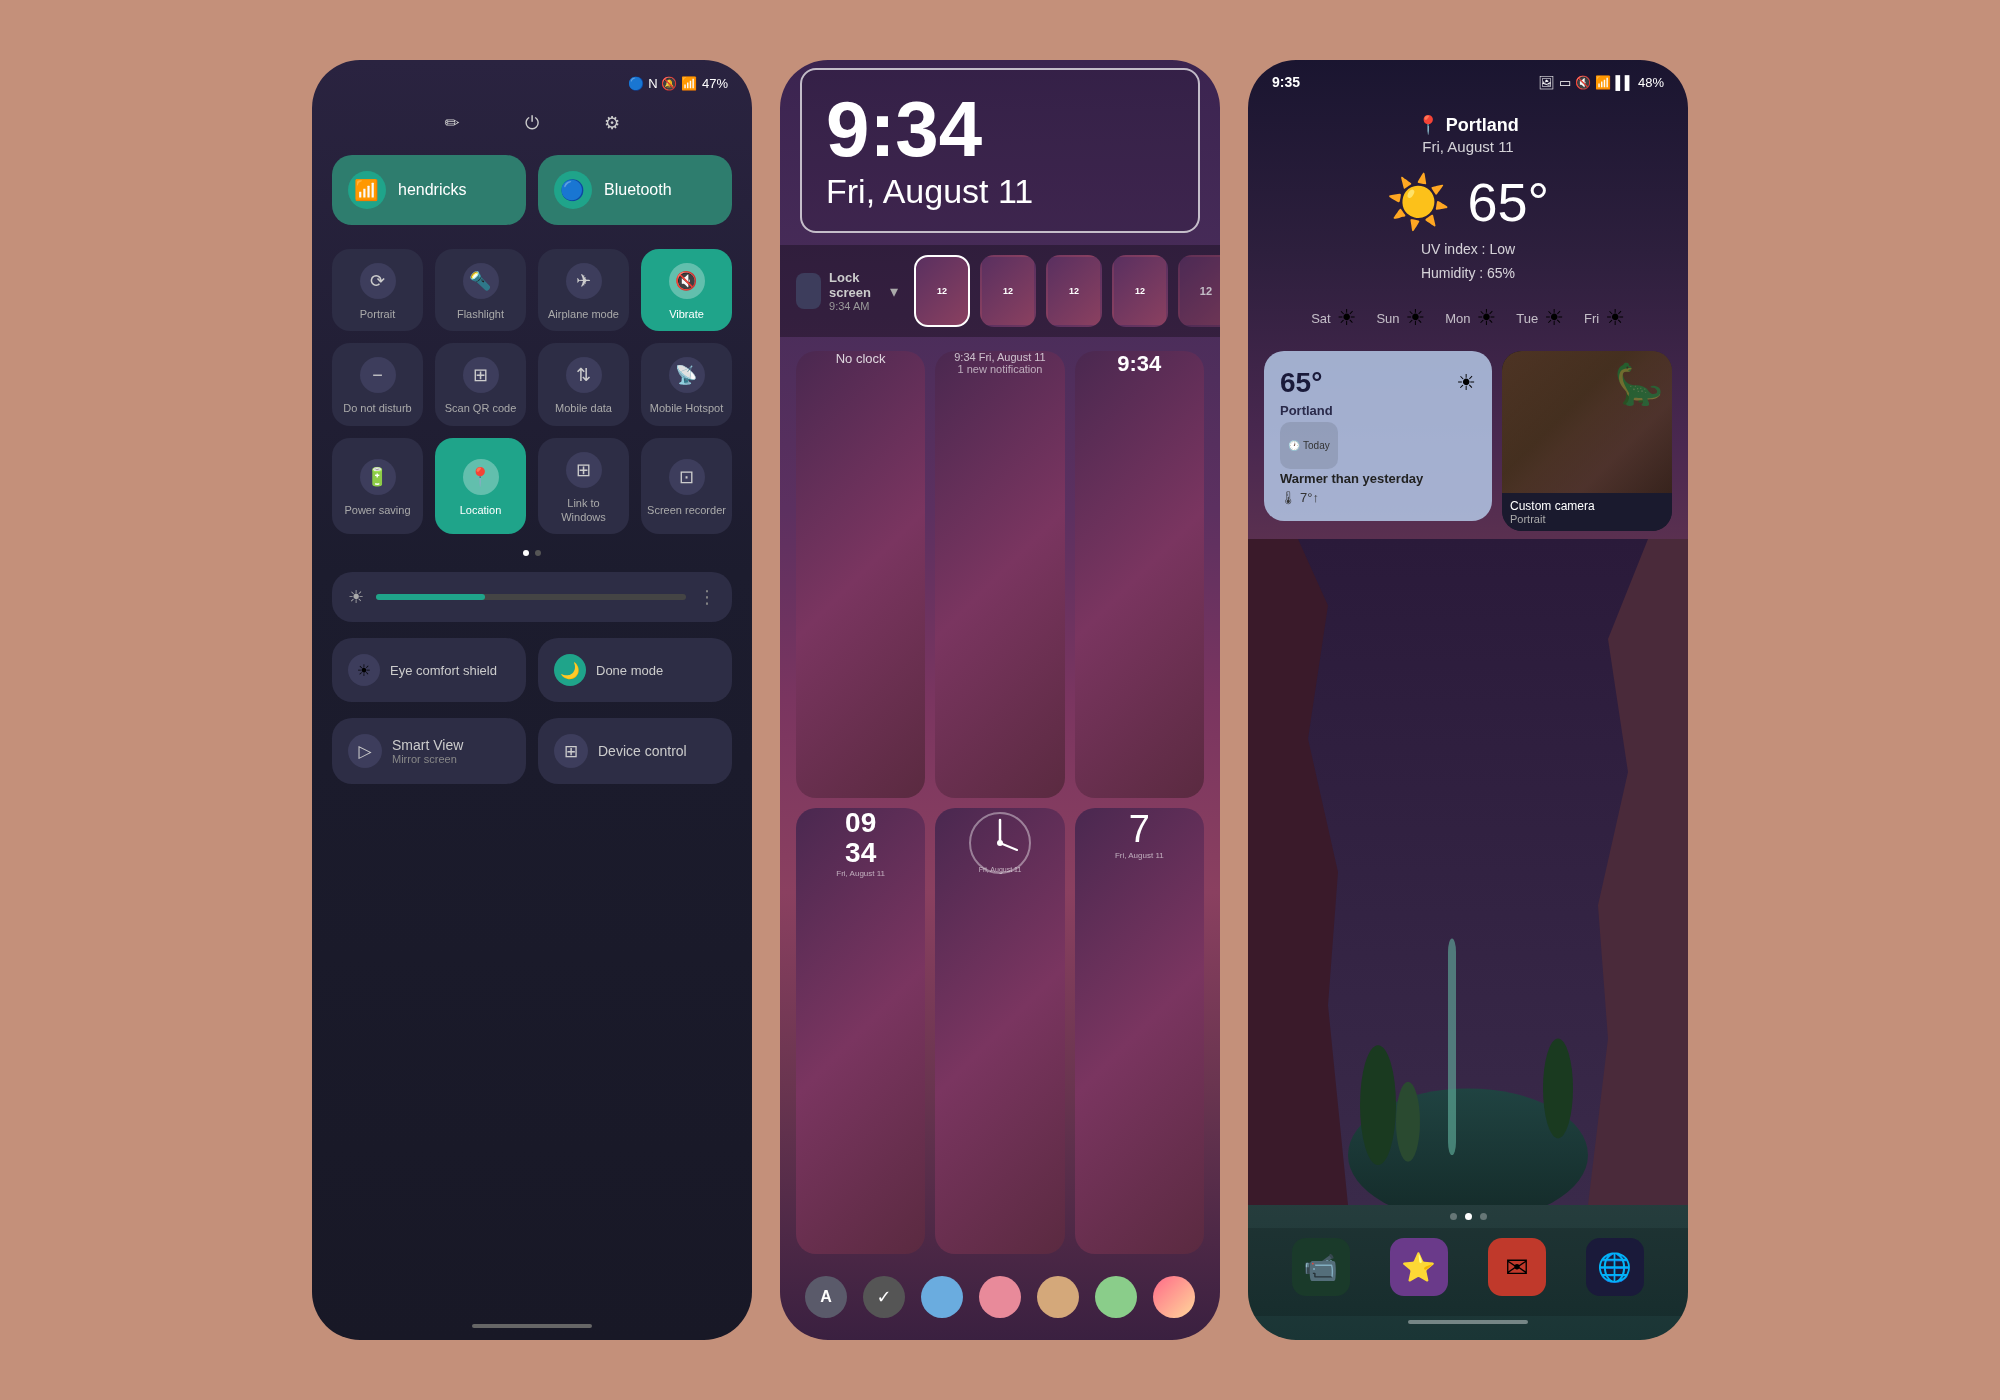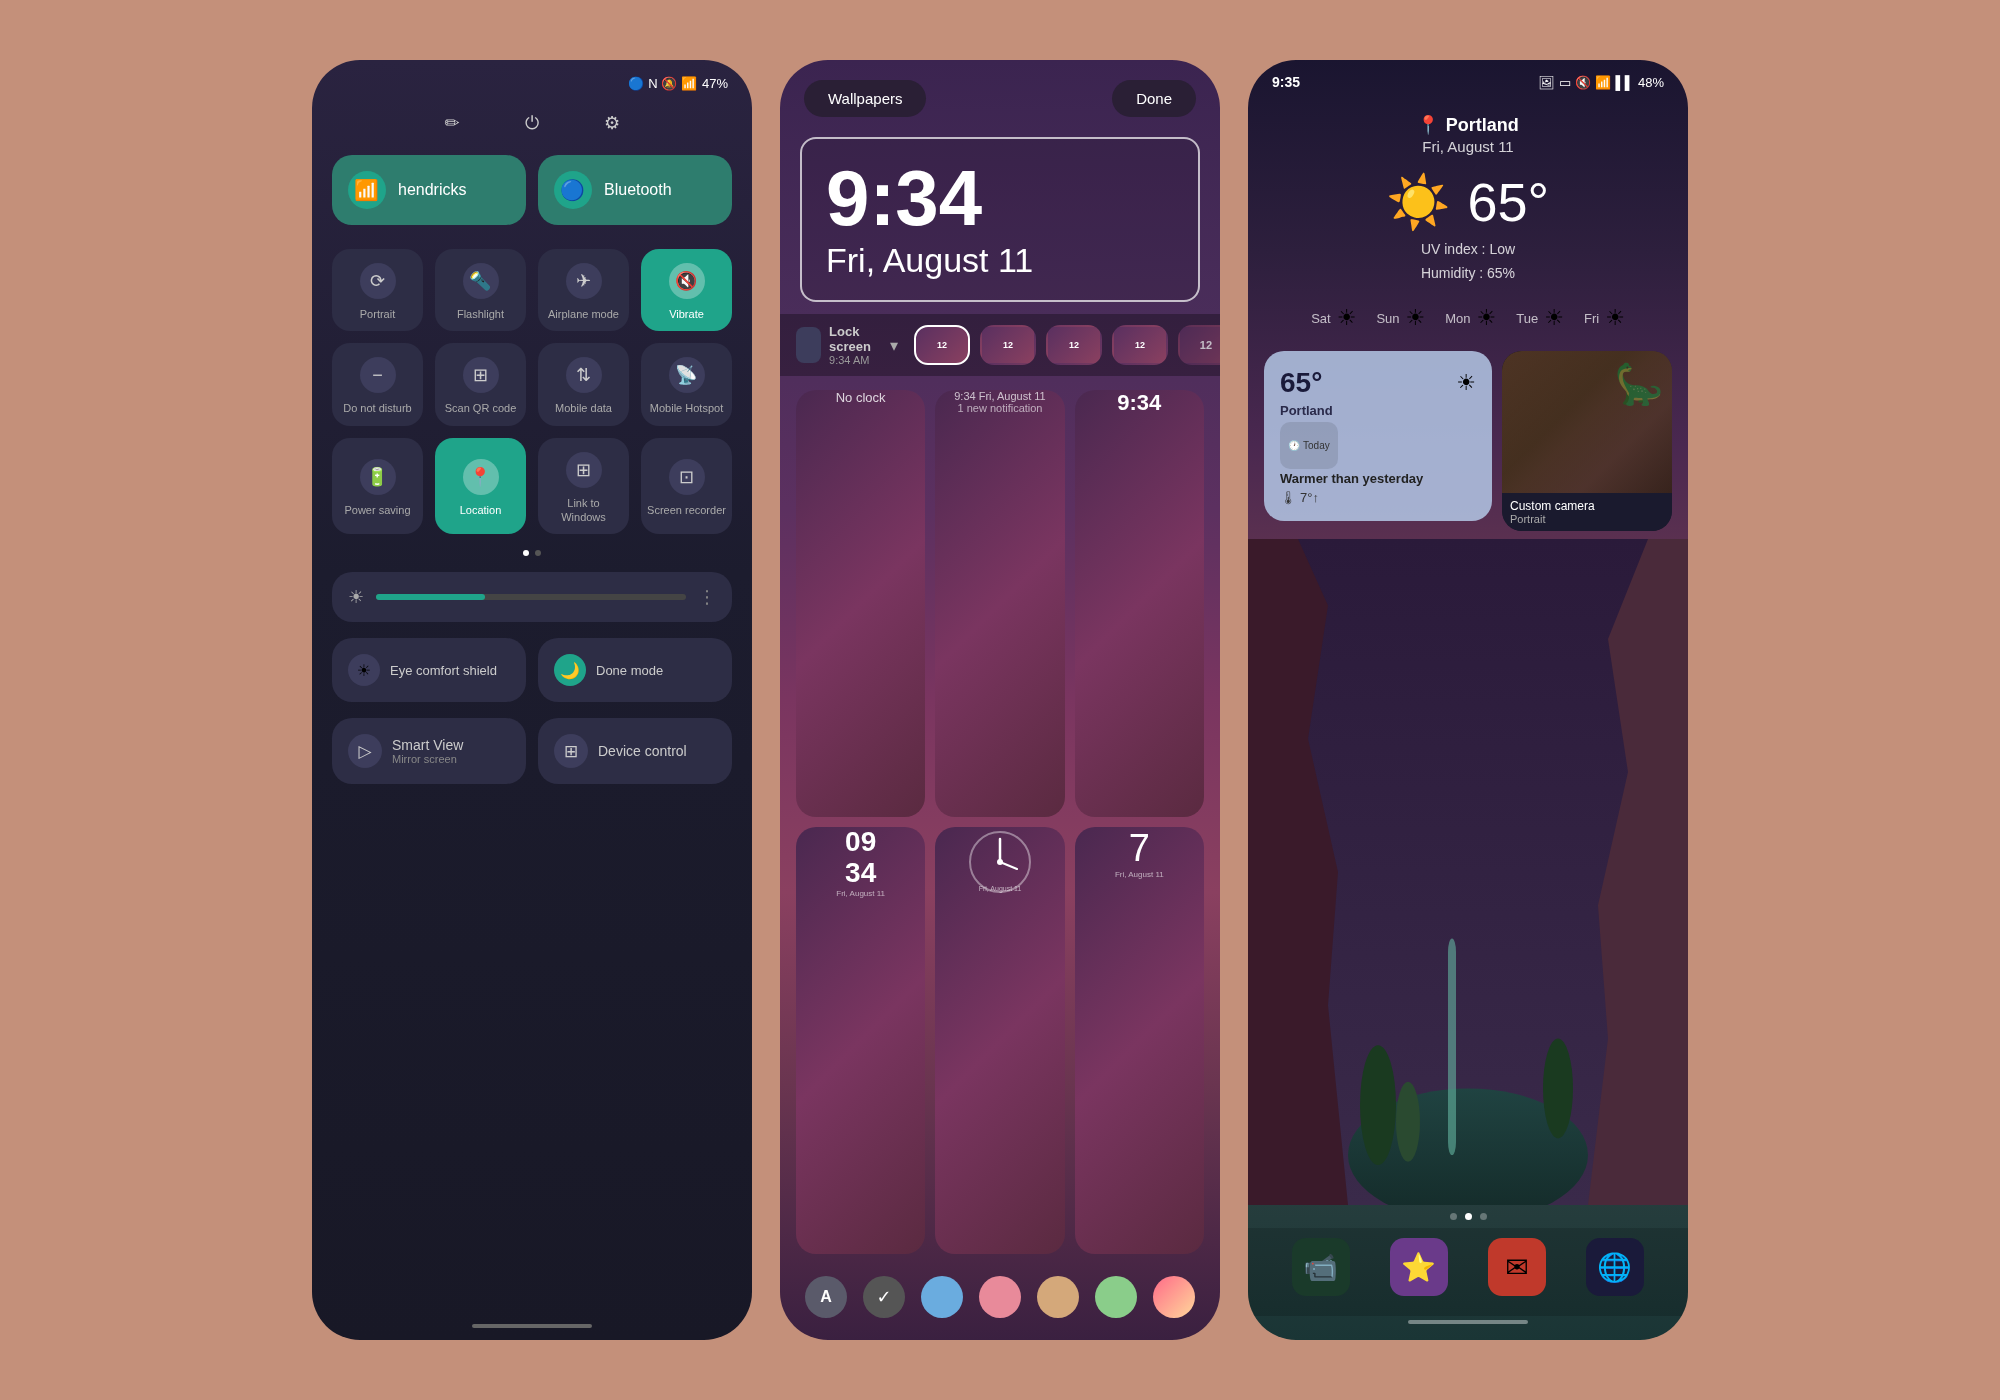--- a/index.html
+++ b/index.html
@@ -381,21 +381,21 @@
     .ls-chevron { color: #aaa; font-size: 16px; }
 
     .ls-style-options {
       display: flex;
       gap: 10px;
       padding: 0 8px;
     }
 
     .ls-style-thumb {
       width: 56px;
-      height: 40px;
+      height: 72px;
       border-radius: 14px;
       background: linear-gradient(135deg, #5a3060, #8a4060);
       display: flex;
       align-items: center;
       justify-content: center;
       color: #fff;
       font-size: 12px;
       font-weight: 700;
       border: 2px solid transparent;
     }
@@ -779,28 +779,20 @@
 
       <div style="flex:1;"></div>
       <div class="qs-home-bar"></div>
       <div style="height:12px;"></div>
     </div>
   </div>
 
   <div class="phone">
     <div class="ls-bg">
 
-      <div class="ls-top-bar">
-        <div class="ls-top-btn">
-          <span>Wallpapers</span>
-        </div>
-        <div class="ls-top-btn">
-          <span>Done</span>
-        </div>
-      </div>
 
       <div class="ls-clock-preview">
         <div class="ls-clock-time">9:34</div>
         <div class="ls-clock-date">Fri, August 11</div>
       </div>
 
       <div class="ls-style-strip">
         <div class="ls-lock-info">
           <div class="ls-lock-thumb"></div>
           <div class="ls-lock-text">

